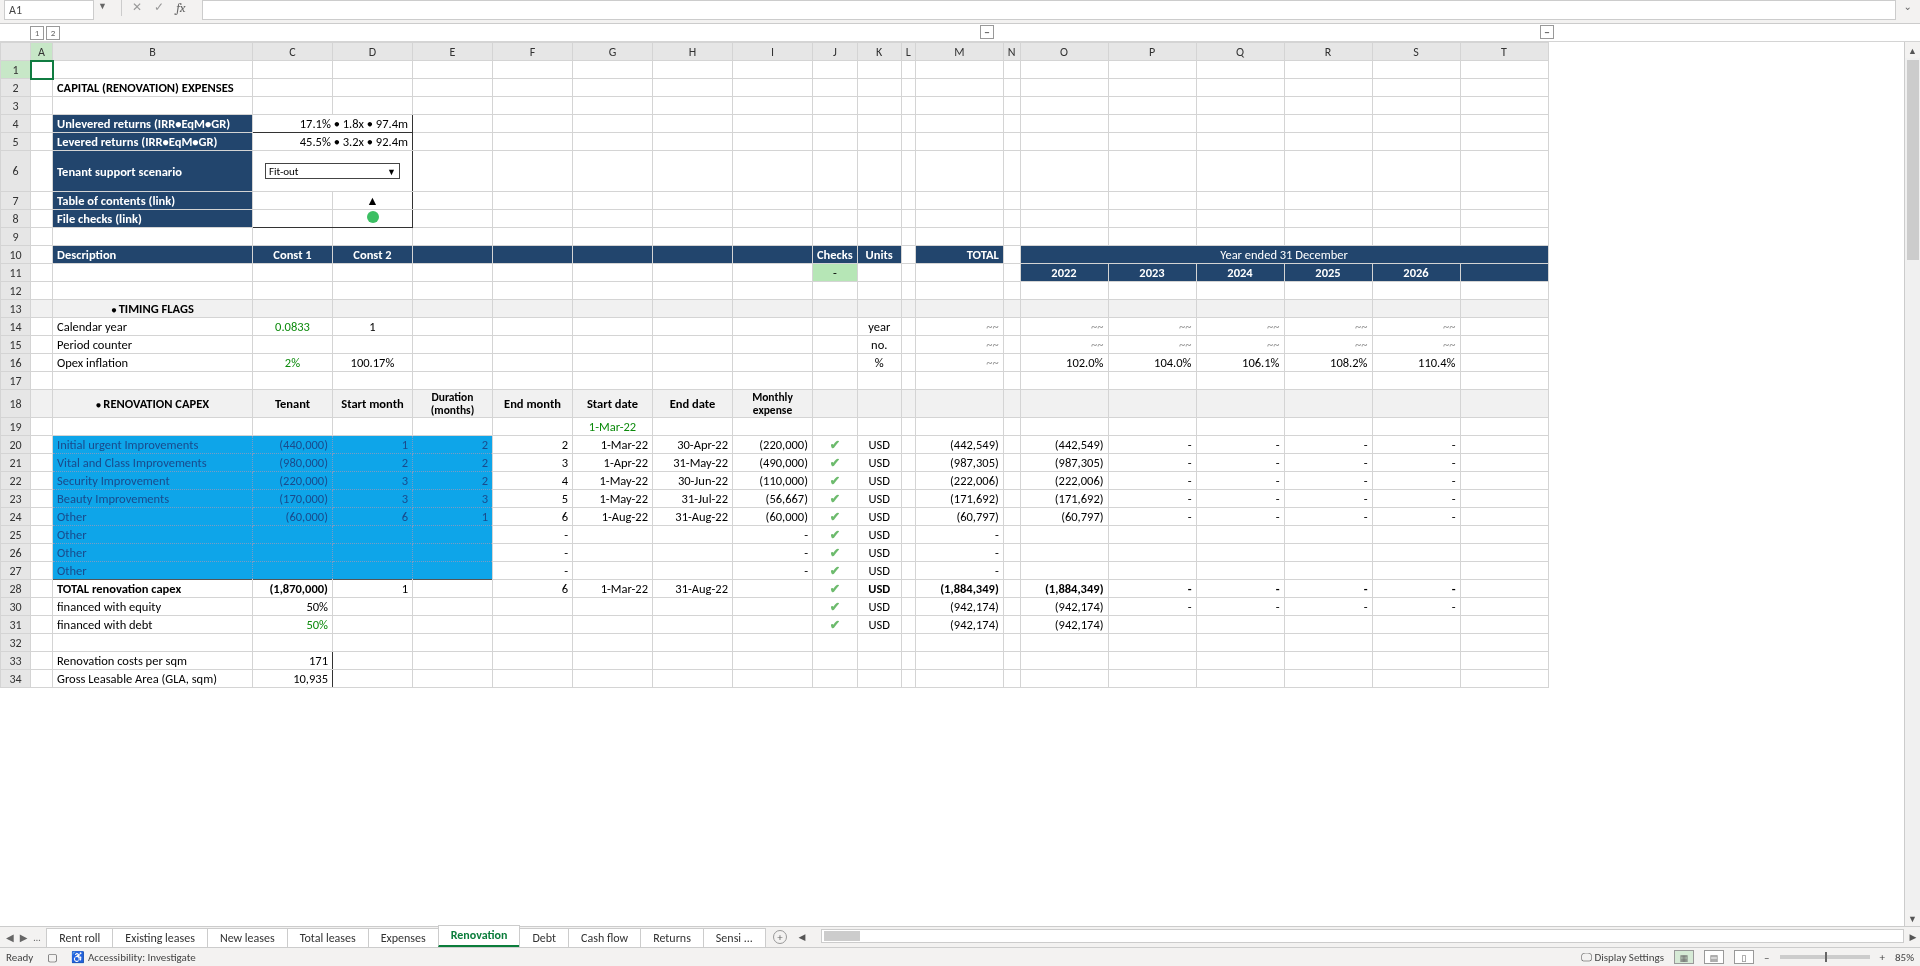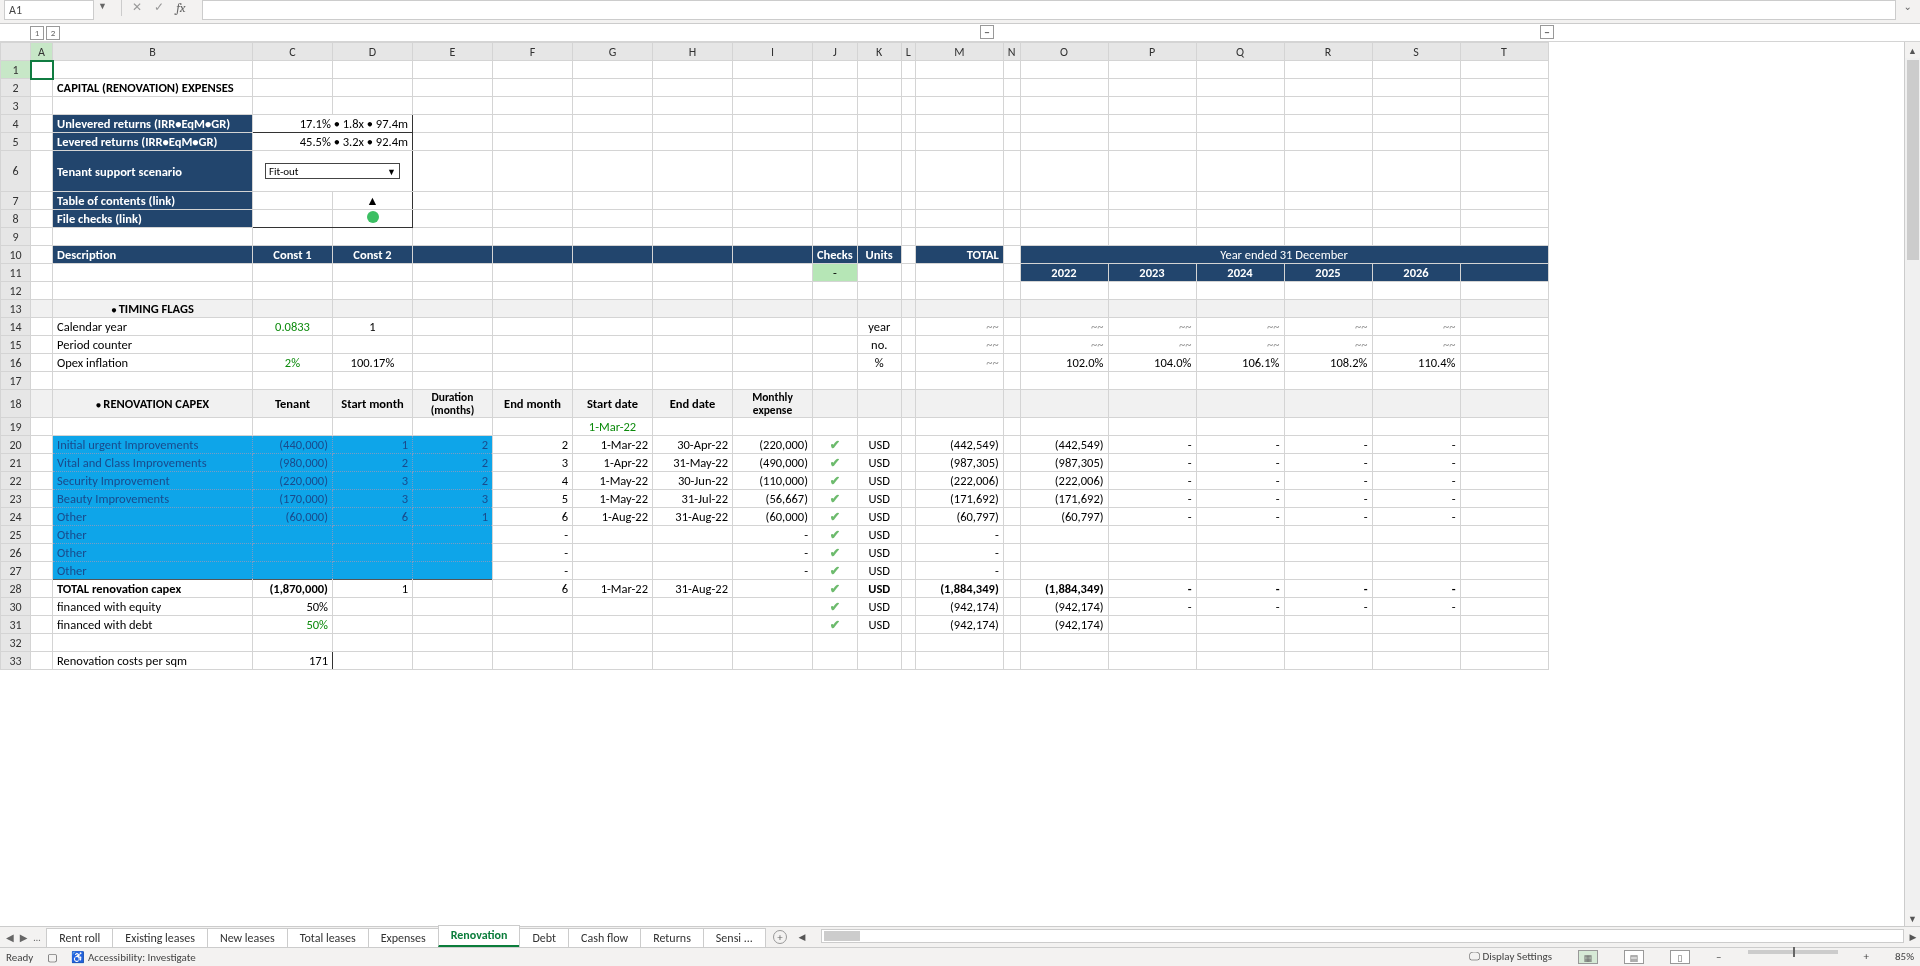--- a/index.html
+++ b/index.html
@@ -142,21 +142,21 @@
   .hscroll-btn{width:14px;height:14px;background:#f3f2f1;display:flex;align-items:center;justify-content:center;font-size:9px;color:#555;margin:2px 0;}
 
   
   .status-bar{
     position:absolute;left:0;right:0;bottom:0;height:19px;
     background:#f3f2f1;border-top:1px solid #ccc;
     display:flex;align-items:center;font-size:11px;color:#444;padding:0 6px;
     justify-content:space-between;
   }
   .status-left{display:flex;align-items:center;gap:14px;}
-  .status-right{display:flex;align-items:flex-start;gap:26px;}
+  .status-right{display:flex;align-items:center;gap:10px;}
   .sb-icon{width:20px;height:14px;border:1px solid #999;display:inline-flex;align-items:center;justify-content:center;font-size:9px;color:#666;cursor:pointer;background:#fff;}
   .sb-icon.active{background:#d6ead6;}
   .zoom-slider{width:90px;height:4px;background:#ccc;position:relative;}
   .zoom-slider::after{content:"";position:absolute;left:50%;top:-3px;width:2px;height:10px;background:#666;}
 
   .dot-green{display:inline-block;width:12px;height:12px;border-radius:50%;background:#3cbf63;}
   .vscroll{
     position:absolute; right:0; top:42px; bottom:40px; width:16px;
     background:#f0f0f0; border-left:1px solid #ccc;
   }
@@ -964,20 +964,43 @@
             <td></td>
             <td></td>
             <td></td>
             <td></td>
             <td></td>
             <td></td>
             <td></td>
             <td></td>
             <td></td>
           </tr>
+          <tr>
+            <th class="row-hdr">34</th>
+            <td></td>
+            <td style="border-left:1px solid #333;">Gross Leasable Area (GLA, sqm)</td>
+            <td class="r" style="border-right:1px solid #333;">10,935</td>
+            <td></td>
+            <td></td>
+            <td></td>
+            <td></td>
+            <td></td>
+            <td></td>
+            <td></td>
+            <td></td>
+            <td></td>
+            <td></td>
+            <td></td>
+            <td></td>
+            <td></td>
+            <td></td>
+            <td></td>
+            <td></td>
+            <td></td>
+          </tr>
         </tbody>
       </table>
   </div>
 </div>
 
 <div class="vscroll">
   <div class="arrow">▲</div>
   <div class="thumb"></div>
   <div class="arrow" style="position:absolute;bottom:0;width:100%;">▼</div>
 </div>

